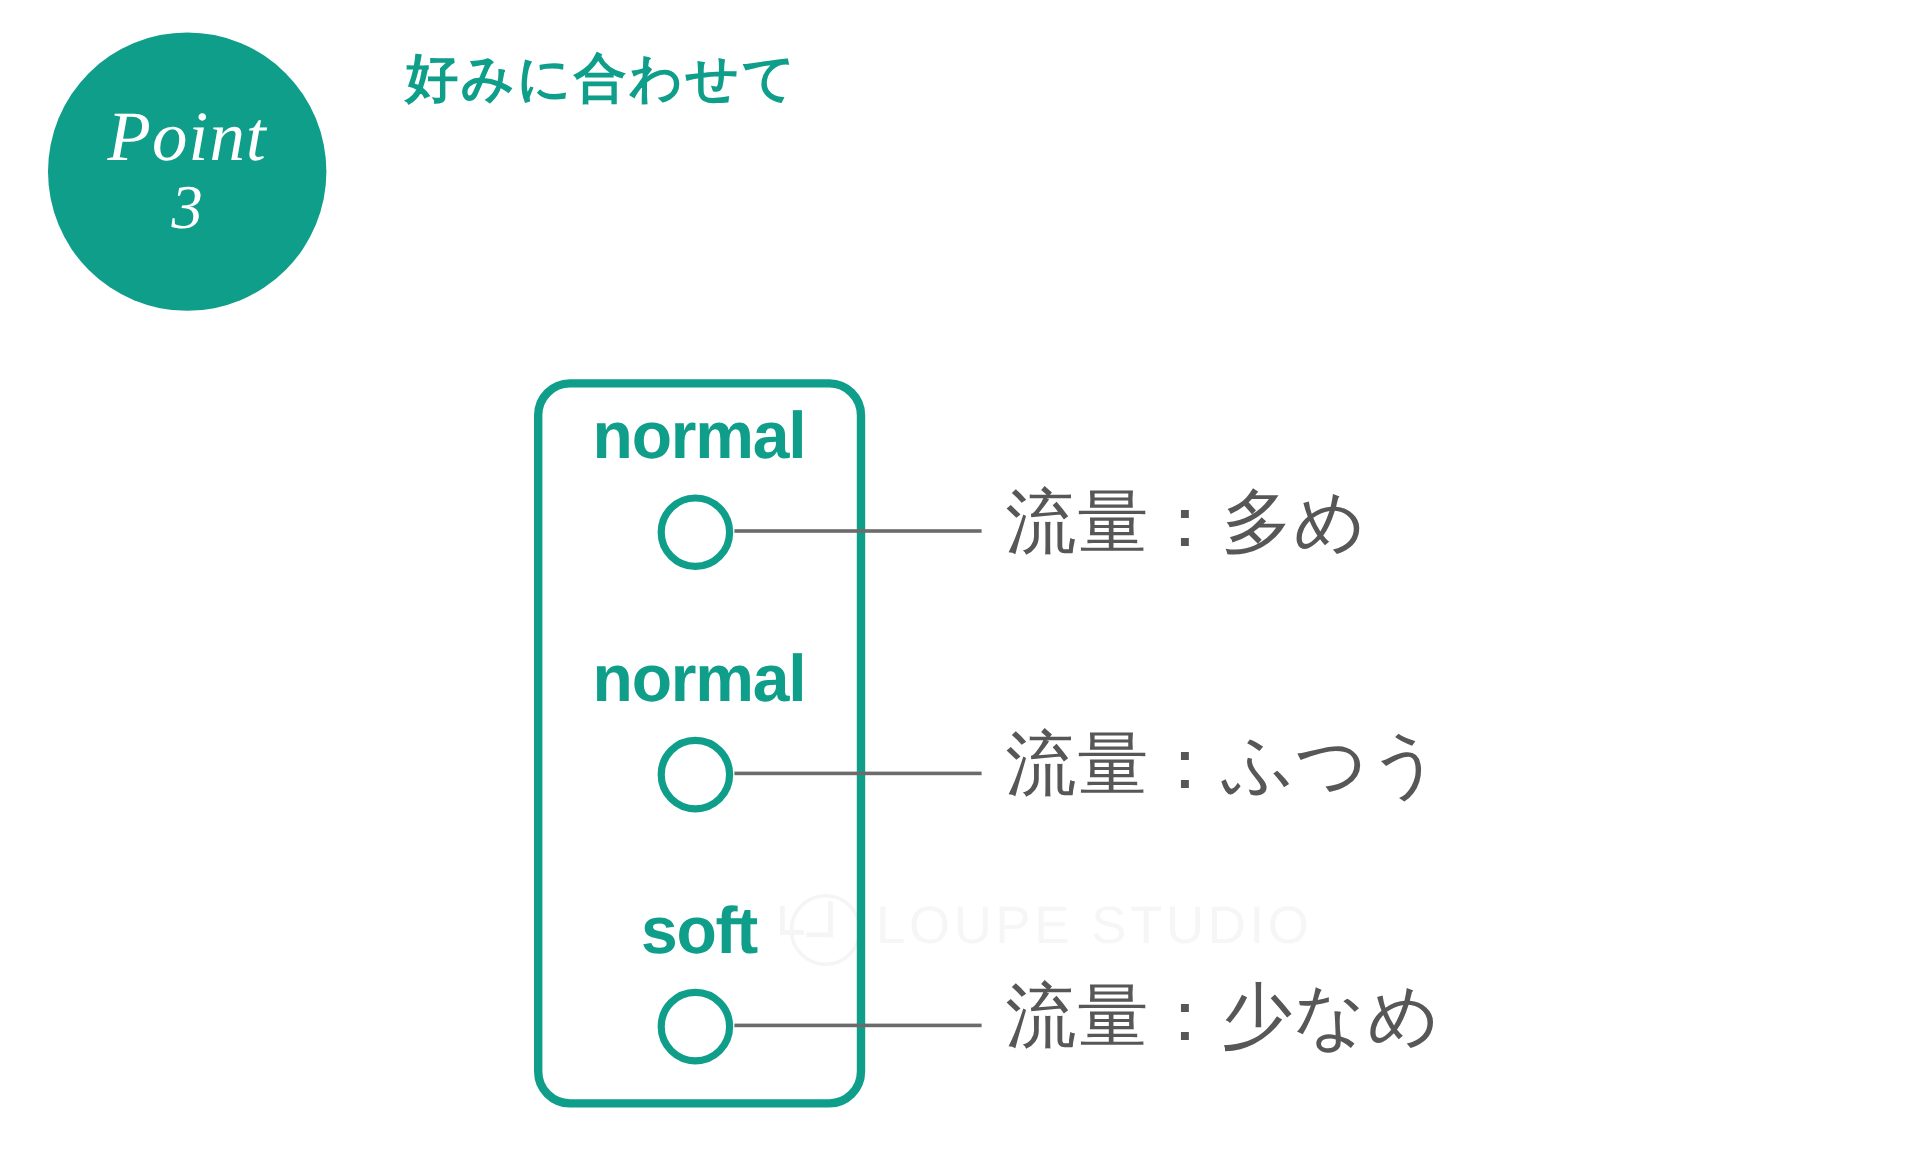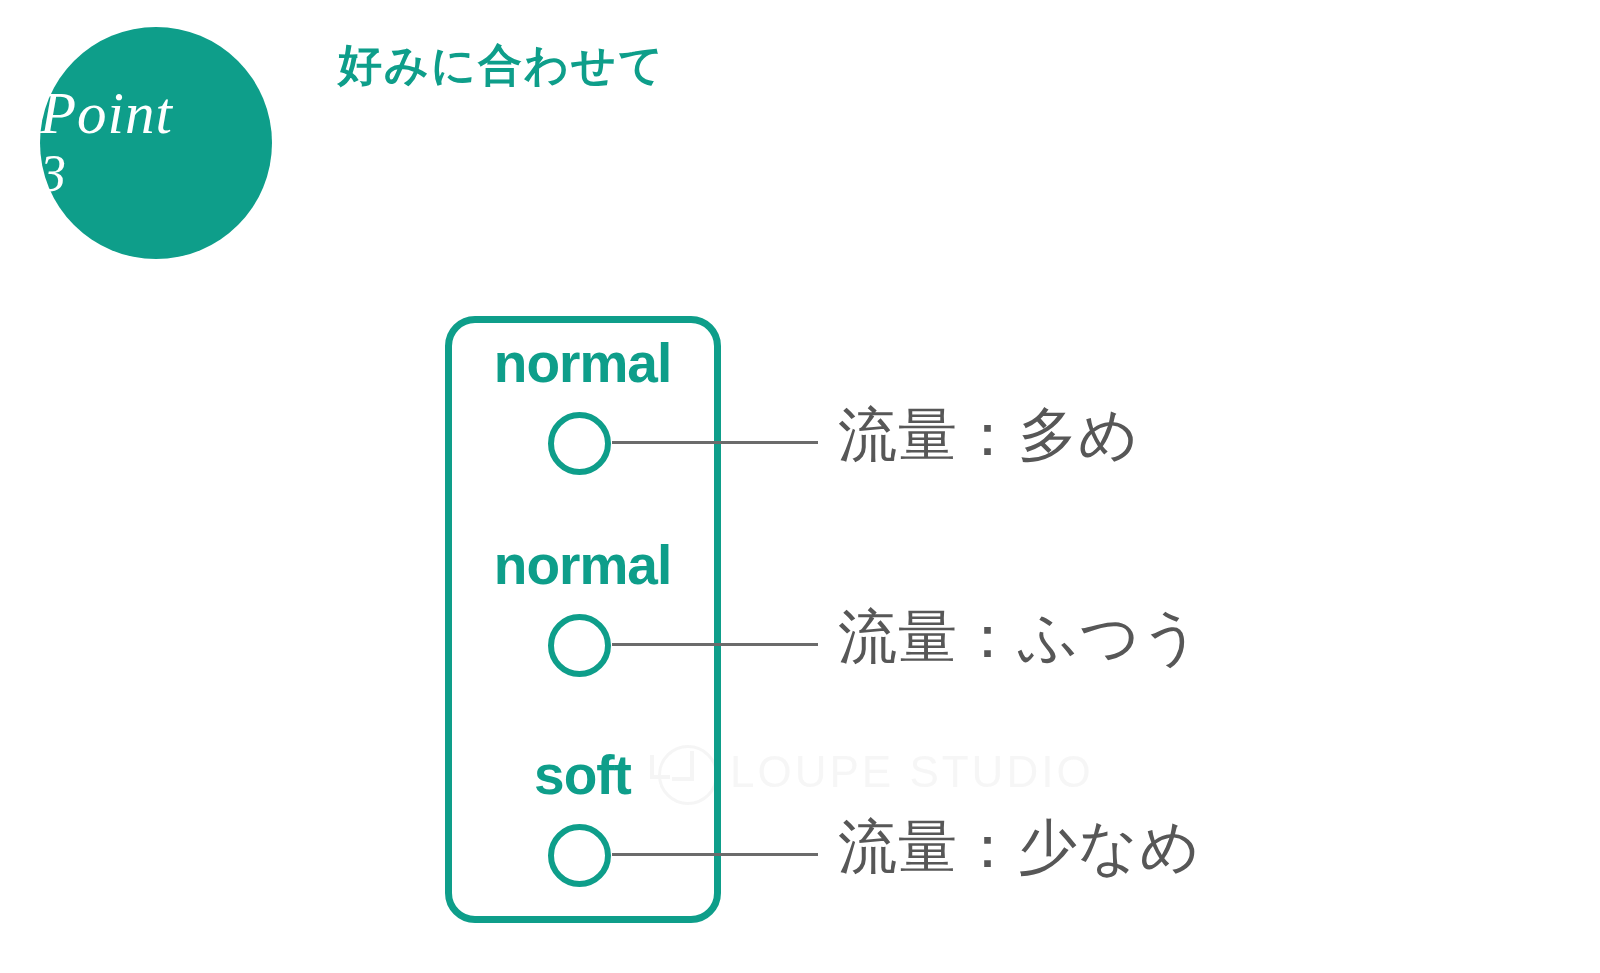--- a/index.html
+++ b/index.html
@@ -25,20 +25,21 @@
   .point-badge {
     position: absolute;
     left: 40px;
     top: 27px;
     width: 232px;
     height: 232px;
     border-radius: 50%;
     background: #0e9e8a;
     display: flex;
     flex-direction: column;
+    align-items: center;
     justify-content: center;
   }
   .point-badge .point-word {
     font-family: "Liberation Serif", "DejaVu Serif", serif;
     font-style: italic;
     color: #ffffff;
     font-size: 59px;
     line-height: 0.98;
     letter-spacing: 1px;
   }

